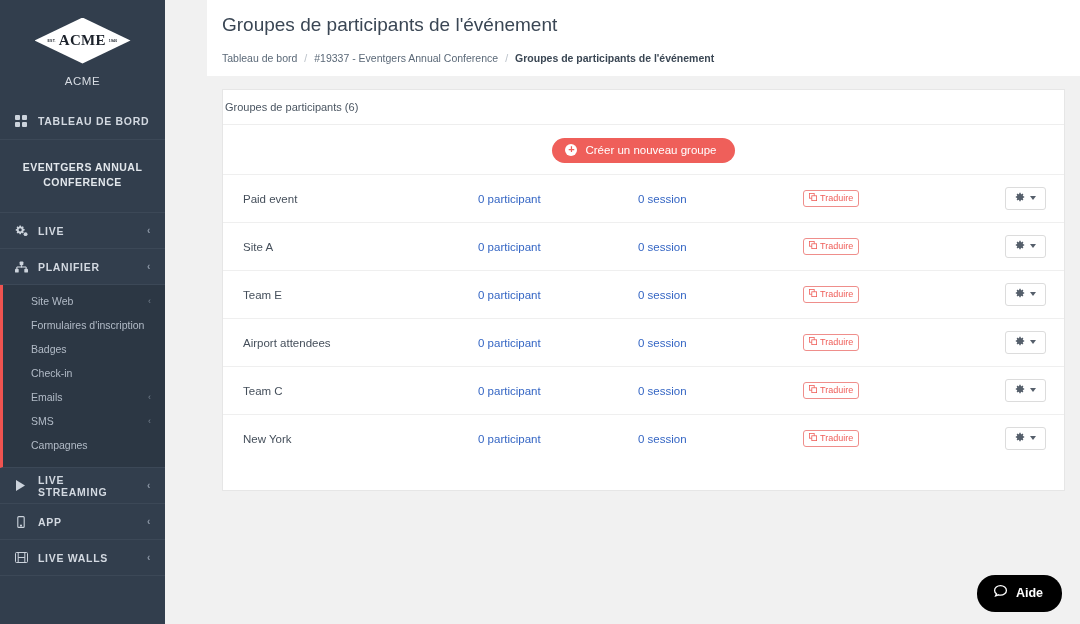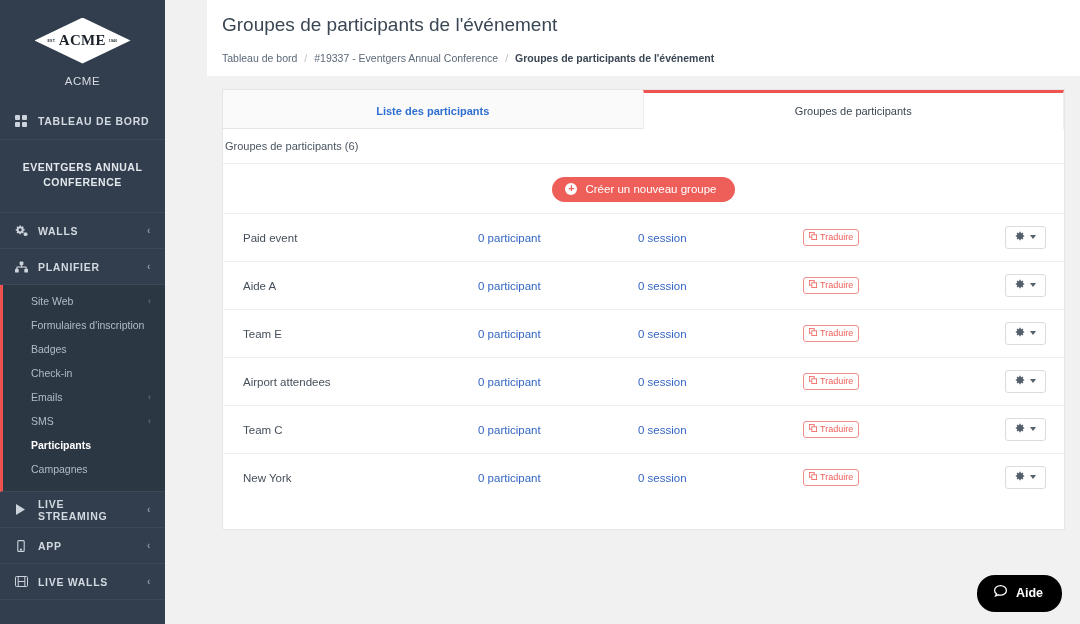--- a/index.html
+++ b/index.html
@@ -197,21 +197,21 @@
 
     <div class="event-title">EVENTGERS ANNUAL CONFERENCE</div>
 
     <div class="nav-item" style="border-bottom:1px solid #3c4857;">
       <span class="nav-icon">
         <svg width="13" height="13" viewBox="0 0 16 16" fill="currentColor">
           <path d="M6.5 1l.3 1.5a4 4 0 011.2.5l1.3-.8 1.4 1.4-.8 1.3c.2.4.4.8.5 1.2l1.5.3v2l-1.5.3a4 4 0 01-.5 1.2l.8 1.3-1.4 1.4-1.3-.8a4 4 0 01-1.2.5L6.5 14h-2l-.3-1.5a4 4 0 01-1.2-.5l-1.3.8L.3 11.4l.8-1.3a4 4 0 01-.5-1.2L-0.9 8.6v-2l1.5-.3c.1-.4.3-.8.5-1.2L.3 3.8 1.7 2.4 3 3.2c.4-.2.8-.4 1.2-.5L4.5 1h2zm-1 4.2a2.3 2.3 0 100 4.6 2.3 2.3 0 000-4.6z" transform="scale(0.85) translate(2,1)"></path>
           <circle cx="13" cy="12.5" r="2.4"></circle>
         </svg>
       </span>
-      <span>WALLS</span>
+      <span>LIVE</span>
       <span class="chev">‹</span>
     </div>
 
     <div class="nav-item" style="border-bottom:1px solid #3c4857;">
       <span class="nav-icon">
         <svg width="13" height="12" viewBox="0 0 14 12" fill="currentColor">
           <rect x="5" y="0" width="4" height="4" rx="1"></rect>
           <rect x="0" y="8" width="4" height="4" rx="1"></rect>
           <rect x="10" y="8" width="4" height="4" rx="1"></rect>
           <rect x="6.4" y="4" width="1.2" height="2.5"></rect>
@@ -240,23 +240,20 @@
           <span>Check-in</span>
         </div>
         <div class="sub-item">
           <span>Emails</span>
           <span class="chev">‹</span>
         </div>
         <div class="sub-item">
           <span>SMS</span>
           <span class="chev">‹</span>
         </div>
-        <div class="sub-item active">
-          <span>Participants</span>
-        </div>
         <div class="sub-item">
           <span>Campagnes</span>
         </div>
       </div>
     </div>
 
     <div class="nav-bottom">
       <div class="nav-item">
         <span class="nav-icon">
           <svg width="11" height="11" viewBox="0 0 11 11" fill="currentColor">
@@ -300,24 +297,20 @@
         <span class="bc-sep">/</span>
         <span class="bc-link">#19337 - Eventgers Annual Conference</span>
         <span class="bc-sep">/</span>
         <span class="bc-current">Groupes de participants de l'événement</span>
       </div>
     </div>
 
     <div class="content">
       <div class="card">
 
-        <div class="tabs">
-          <div class="tab">Liste des participants</div>
-          <div class="tab active">Groupes de participants</div>
-        </div>
 
         <div class="section-head">Groupes de participants (6)</div>
 
         <div class="toolbar">
           <button class="btn-create">
             <span class="plus-circ">+</span>
             <span>Créer un nouveau groupe</span>
           </button>
         </div>
 
@@ -344,21 +337,21 @@
                     <svg width="10" height="10" viewBox="0 0 12 12" fill="currentColor">
                         <path d="M6 3.8A2.2 2.2 0 106 8.2 2.2 2.2 0 006 3.8zm0 3.4a1.2 1.2 0 110-2.4 1.2 1.2 0 010 2.4z"></path>
                         <path d="M11 6.8v-1.6l-1.3-.2a3.8 3.8 0 00-.4-1l.8-1-1.1-1.1-1 .8a3.8 3.8 0 00-1-.4L6.8 1H5.2l-.2 1.3c-.4.1-.7.2-1 .4l-1-.8L1.9 3l.8 1c-.2.3-.3.6-.4 1L1 5.2v1.6l1.3.2c.1.4.2.7.4 1l-.8 1 1.1 1.1 1-.8c.3.2.6.3 1 .4l.2 1.3h1.6l.2-1.3c.4-.1.7-.2 1-.4l1 .8 1.1-1.1-.8-1c.2-.3.3-.6.4-1z"></path>
                       </svg>
                   </span>
                   <span class="caret"></span>
                 </span>
               </td>
             </tr>
             <tr class="row">
-              <td class="c-name">Aide A</td>
+              <td class="c-name">Site A</td>
               <td class="c-part"><span class="link">0 participant</span></td>
               <td class="c-sess"><span class="link">0 session</span></td>
               <td class="c-badge">
                 <span class="badge-trad">
                   <span>
                     <svg width="8" height="8" viewBox="0 0 10 10" fill="none" stroke="currentColor" stroke-width="1">
                       <rect x="0.5" y="0.5" width="6" height="6"></rect>
                         <rect x="3.5" y="3.5" width="6" height="6" fill="#fff"></rect>
                     </svg>
                   </span>

